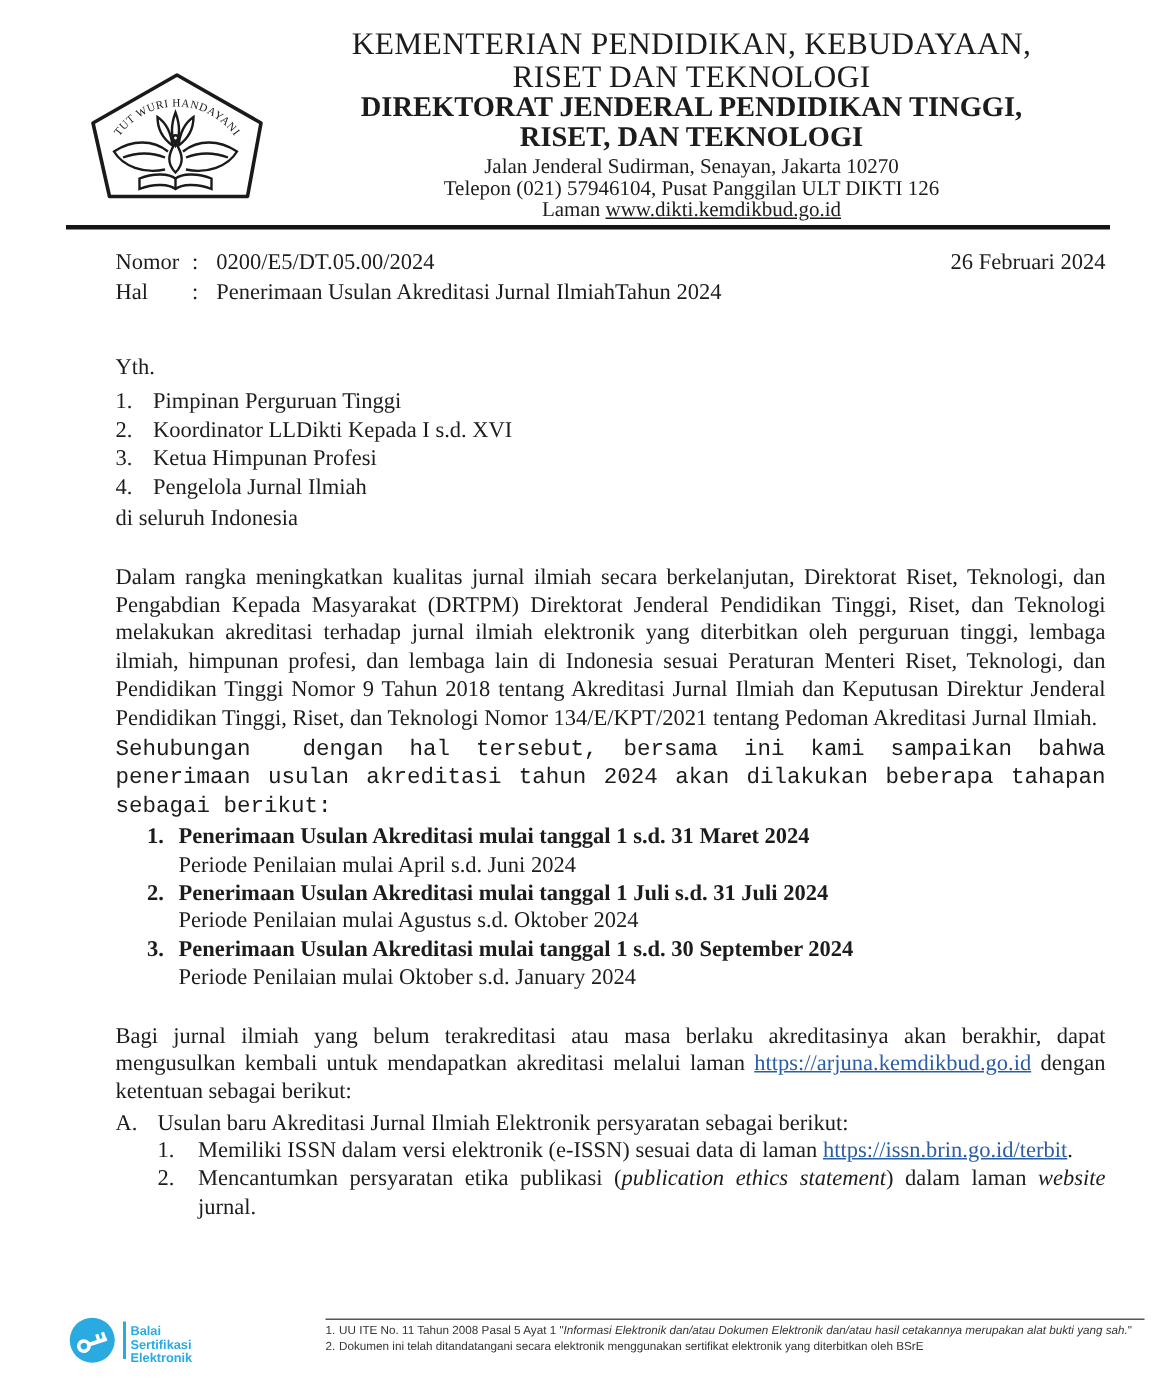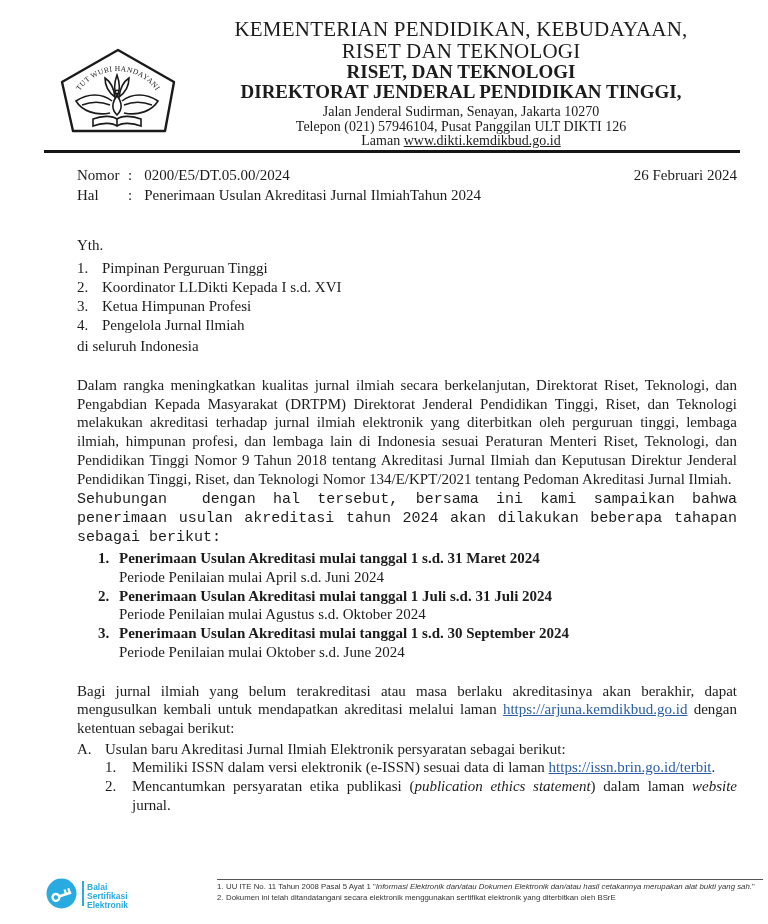--- a/index.html
+++ b/index.html
@@ -86,22 +86,22 @@
         <path d="M68 58 C78 54 88 55 96 58"></path>
         <path d="M37 72 C47 68 57 69 61 72 C65 69 75 68 85 72 L85 79 C75 75 65 76 61 79 C57 76 47 75 37 79 Z"></path>
         <path d="M61 72 L61 79"></path>
       </g>
     </svg>
   </div>
 
   <div class="head-text">
     <div class="min-line">KEMENTERIAN PENDIDIKAN, KEBUDAYAAN,</div>
     <div class="min-line">RISET DAN TEKNOLOGI</div>
+    <div class="dir-line">DIREKTORAT JENDERAL PENDIDIKAN TINGGI,</div>
     <div class="dir-line">RISET, DAN TEKNOLOGI</div>
-    <div class="dir-line">DIREKTORAT JENDERAL PENDIDIKAN TINGGI,</div>
     <div class="addr-line addr-first">Jalan Jenderal Sudirman, Senayan, Jakarta 10270</div>
     <div class="addr-line">Telepon (021) 57946104, Pusat Panggilan ULT DIKTI 126</div>
     <div class="addr-line"><span>Laman </span><a class="weblink">www.dikti.kemdikbud.go.id</a></div>
   </div>
 
   <div class="rule"></div>
 
   <div class="content">
 
     <div class="meta-row">
@@ -153,21 +153,21 @@
         <span class="stage-num">2.</span>
         <div class="stage-body">
             <div class="stage-title">Penerimaan Usulan Akreditasi mulai tanggal 1 Juli s.d. 31 Juli 2024</div>
             <div>Periode Penilaian mulai Agustus s.d. Oktober 2024</div>
           </div>
       </div>
       <div class="stage">
         <span class="stage-num">3.</span>
         <div class="stage-body">
             <div class="stage-title">Penerimaan Usulan Akreditasi mulai tanggal 1 s.d. 30 September 2024</div>
-            <div>Periode Penilaian mulai Oktober s.d. June 2024</div>
+            <div>Periode Penilaian mulai Oktober s.d. January 2024</div>
           </div>
       </div>
     </div>
 
     <div class="para p3"><span>Bagi jurnal ilmiah yang belum terakreditasi atau masa berlaku akreditasinya akan berakhir, dapat mengusulkan kembali untuk mendapatkan akreditasi melalui laman </span><a class="lnk">https://arjuna.kemdikbud.go.id</a><span> dengan ketentuan sebagai berikut:</span></div>
 
     <div class="secA">
       <span class="secA-num">A.</span>
       <span>Usulan baru Akreditasi Jurnal Ilmiah Elektronik persyaratan sebagai berikut:</span>
     </div>

